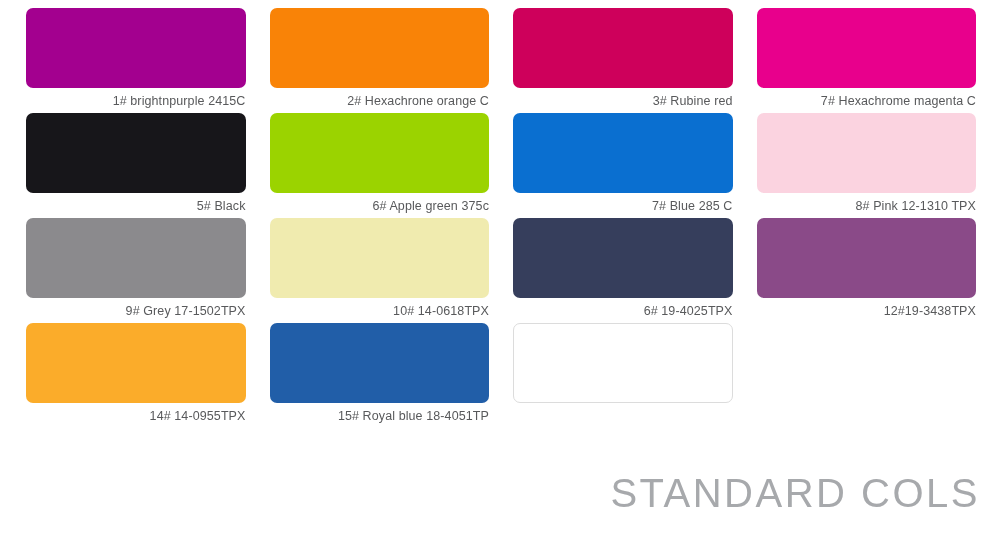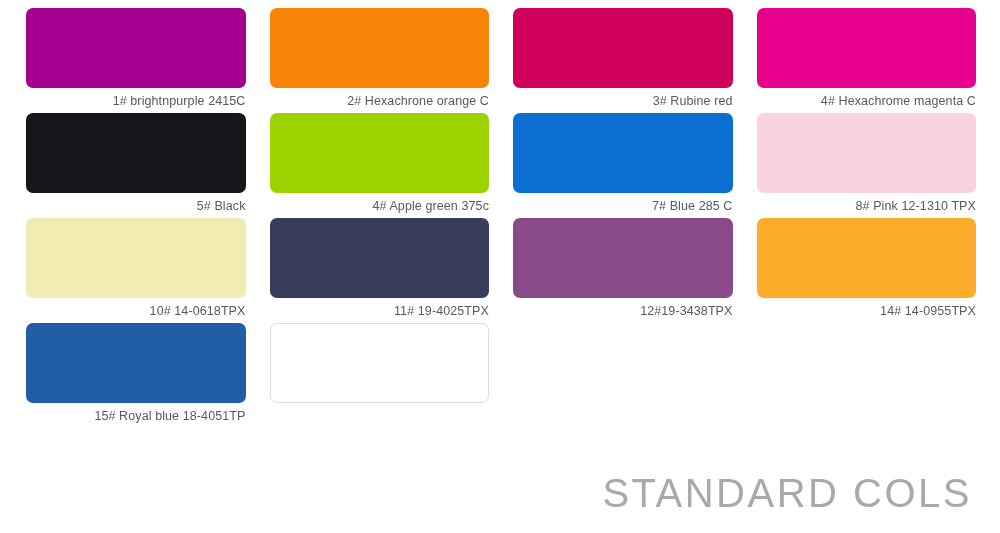--- a/index.html
+++ b/index.html
@@ -55,21 +55,21 @@
     font-size: 12.5px;
     line-height: 20px;
     color: #58595b;
     text-align: right;
     white-space: nowrap;
     letter-spacing: 0.1px;
   }
 
   #sheet-title {
     position: absolute;
-    right: 28px;
+    right: 20px;
     bottom: 18px;
     font-size: 40px;
     line-height: 44px;
     letter-spacing: 2.5px;
     color: #a7a9ac;
     font-weight: 400;
     white-space: nowrap;
   }
 </style>
 </head>
@@ -85,45 +85,49 @@
       <div class="swatch-cell">
         <div class="swatch-chip" style="background: rgb(249, 131, 7);"></div>
         <div class="swatch-label">2# Hexachrone orange C</div>
       </div>
       <div class="swatch-cell">
         <div class="swatch-chip" style="background: rgb(206, 0, 91);"></div>
         <div class="swatch-label">3# Rubine red</div>
       </div>
       <div class="swatch-cell">
         <div class="swatch-chip" style="background: rgb(232, 0, 140);"></div>
-        <div class="swatch-label">4# Hexachrome magenta C</div>
+        <div class="swatch-label">7# Hexachrome magenta C</div>
       </div>
       <div class="swatch-cell">
         <div class="swatch-chip" style="background: rgb(23, 22, 26);"></div>
         <div class="swatch-label">5#  Black</div>
       </div>
       <div class="swatch-cell">
         <div class="swatch-chip" style="background: rgb(155, 211, 0);"></div>
-        <div class="swatch-label">4#  Apple green 375c</div>
+        <div class="swatch-label">6#  Apple green 375c</div>
       </div>
       <div class="swatch-cell">
         <div class="swatch-chip" style="background: rgb(10, 111, 208);"></div>
         <div class="swatch-label">7# Blue 285 C</div>
       </div>
       <div class="swatch-cell">
         <div class="swatch-chip" style="background: rgb(251, 211, 224);"></div>
         <div class="swatch-label">8# Pink 12-1310 TPX</div>
       </div>
       <div class="swatch-cell">
+        <div class="swatch-chip" style="background: rgb(139, 138, 141);"></div>
+        <div class="swatch-label">9# Grey  17-1502TPX</div>
+      </div>
+      <div class="swatch-cell">
         <div class="swatch-chip" style="background: rgb(240, 235, 175);"></div>
         <div class="swatch-label">10# 14-0618TPX</div>
       </div>
       <div class="swatch-cell">
         <div class="swatch-chip" style="background: rgb(54, 62, 92);"></div>
-        <div class="swatch-label">11# 19-4025TPX</div>
+        <div class="swatch-label">6# 19-4025TPX</div>
       </div>
       <div class="swatch-cell">
         <div class="swatch-chip" style="background: rgb(138, 74, 136);"></div>
         <div class="swatch-label">12#19-3438TPX</div>
       </div>
       <div class="swatch-cell">
         <div class="swatch-chip" style="background: rgb(251, 172, 42);"></div>
         <div class="swatch-label">14# 14-0955TPX</div>
       </div>
       <div class="swatch-cell">

